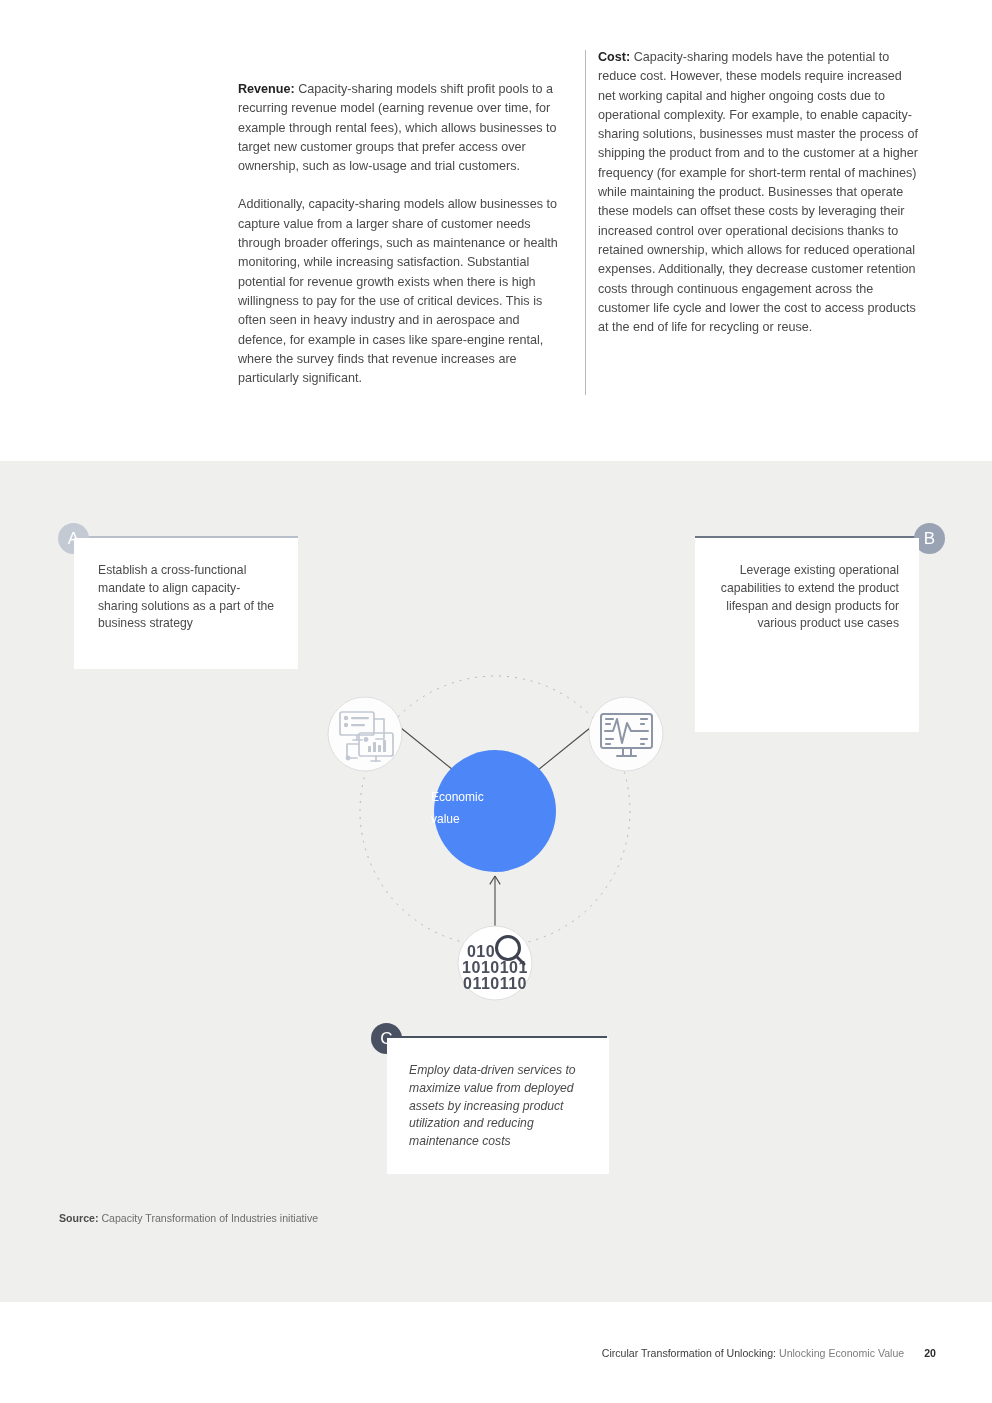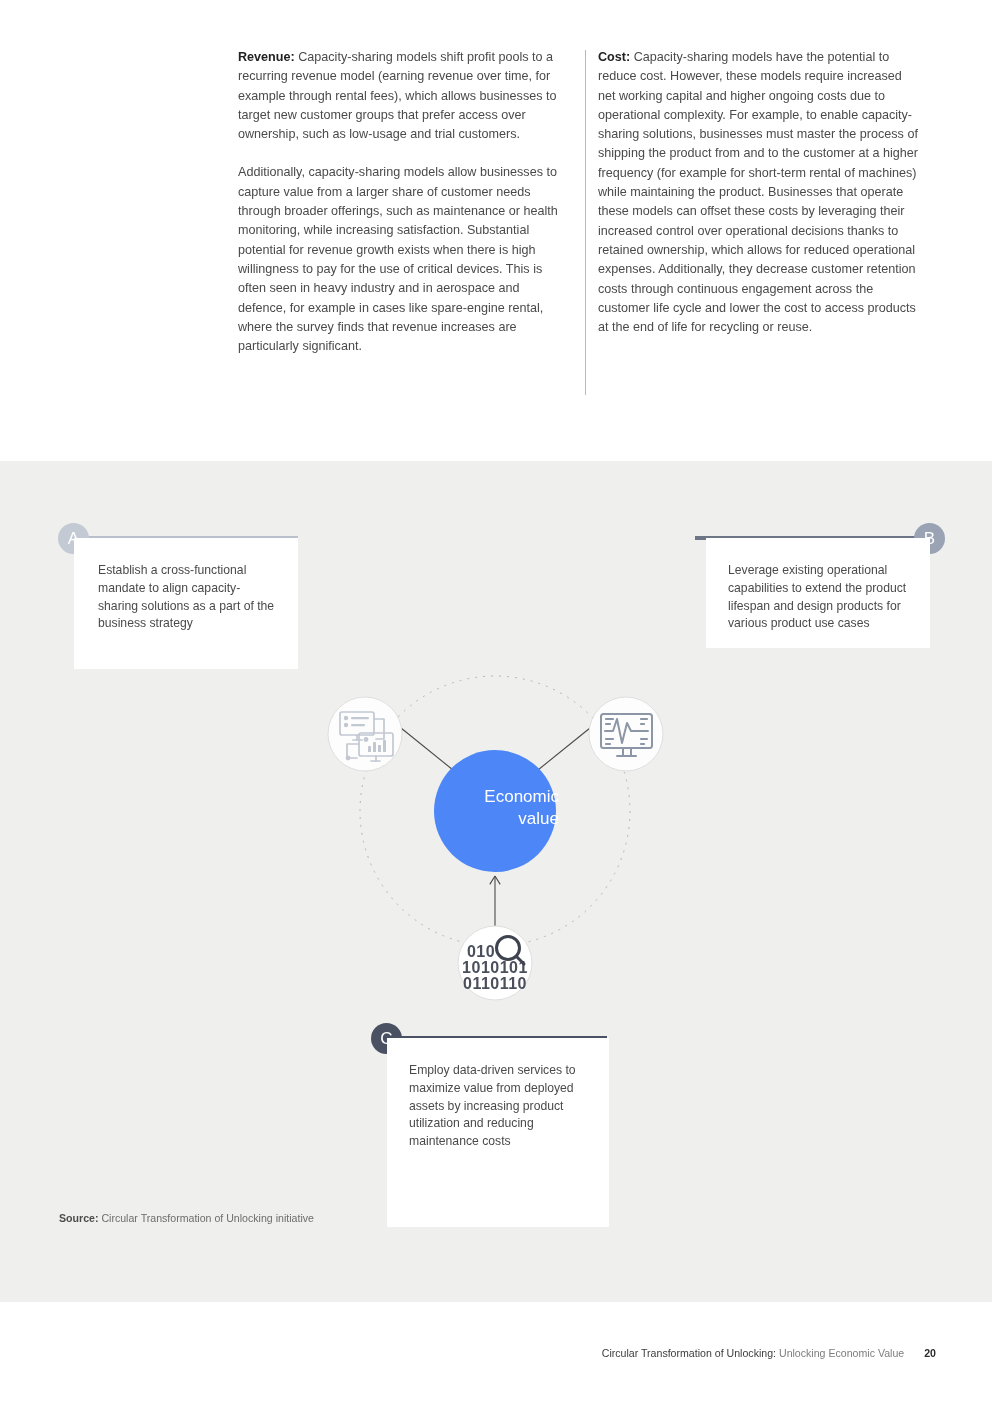--- a/index.html
+++ b/index.html
@@ -8,21 +8,21 @@
     font-family:"Liberation Sans","DejaVu Sans",sans-serif;
     -webkit-font-smoothing:antialiased;
     position:relative;overflow:hidden;
     color:#3c3c3c;
   }
   .page{position:relative;width:992px;height:1403px;}
 
   
   .columns{position:absolute;left:238px;top:48px;width:700px;}
   .col{position:absolute;top:0;width:320px;font-size:12.6px;line-height:19.3px;color:#4a4a4a;}
-  .col-left{left:0;}
+  .col-left{left:0;margin-top:32px;}
   .col-right{left:360px;}
   .col p{margin:0 0 19px 0;}
   .col b{font-weight:700;color:#222;}
   .col-rule{position:absolute;left:585px;top:50px;width:1px;height:345px;background:#b9b9b9;}
 
   
   .figcap{position:absolute;left:124px;top:427px;height:24px;display:flex;align-items:center;}
   .figcap .label{font-size:11.4px;letter-spacing:2.6px;color:#333;white-space:nowrap;}
   .figcap .divider{width:1px;height:26px;background:#2b2b2b;margin:0 18px 0 14px;}
   .figcap .title{font-size:13.3px;font-weight:700;color:#1d1d1d;white-space:nowrap;}
@@ -43,35 +43,35 @@
   #callout-a{left:58px;top:500px;width:260px;}
   #callout-a .badge{left:0;background:#c3cad4;}
   #callout-a .bar{left:16px;width:224px;background:#b9c0cb;}
   #callout-a .box{left:16px;width:224px;height:131px;}
   #callout-a .box p{padding:24px 22px 0 24px;}
 
   
   #callout-b{left:695px;top:500px;width:250px;}
   #callout-b .badge{right:0;left:auto;background:#9aa3b4;}
   #callout-b .bar{left:0;width:228px;background:#6c7686;}
-  #callout-b .box{left:11px;width:224px;height:110px;}
+  #callout-b .box{left:0;width:224px;height:194px;text-align:right;}
   #callout-b .box p{padding:24px 20px 0 22px;}
 
   
   #callout-c{left:371px;top:1000px;width:240px;}
   #callout-c .badge{left:0;background:#4a5162;}
   #callout-c .bar{left:16px;width:220px;background:#4a5162;}
-  #callout-c .box{left:16px;width:222px;height:189px;}
+  #callout-c .box{left:16px;width:222px;height:136px;font-style:italic;}
   #callout-c .box p{padding:24px 20px 0 22px;}
 
   
   .diagram{position:absolute;left:318px;top:648px;width:362px;height:366px;text-align:center;}
   .diagram svg{display:block;}
-  .center-label{position:absolute;left:431px;top:786px;width:128px;text-align:right;
-    color:#ffffff;font-size:17px;line-height:22px;font-weight:300;}
+  .center-label{position:absolute;left:431px;top:786px;width:128px;text-align:left;
+    color:#ffffff;font-size:12px;line-height:22px;font-weight:300;}
 
   
   .source{position:absolute;left:59px;top:1212px;font-size:10.6px;color:#6d6d6d;}
   .source b{font-weight:700;color:#4c4c4c;}
 
   
   .footer{position:absolute;right:56px;top:1347px;font-size:10.6px;white-space:nowrap;}
   .footer .ftitle{color:#3d3d3d;}
   .footer .fsub{color:#7d7d7d;}
   .footer .fpage{color:#2b2b2b;font-weight:700;margin-left:20px;}
@@ -194,20 +194,20 @@
         </g>
       </g>
     </svg>
   </div>
   <div class="center-label">
     <div>Economic</div>
     <div>value</div>
   </div>
 
   <div class="source">
-    <b>Source:</b><span> Circular Transformation of Unlocking initiative</span>
+    <b>Source:</b><span> Capacity Transformation of Industries initiative</span>
   </div>
 
   <div class="footer">
     <span class="ftitle">Circular Transformation of Unlocking:</span><span class="fsub"> Unlocking Economic Value</span><span class="fpage">20</span>
   </div>
 
 </div>
 
 </body></html>

